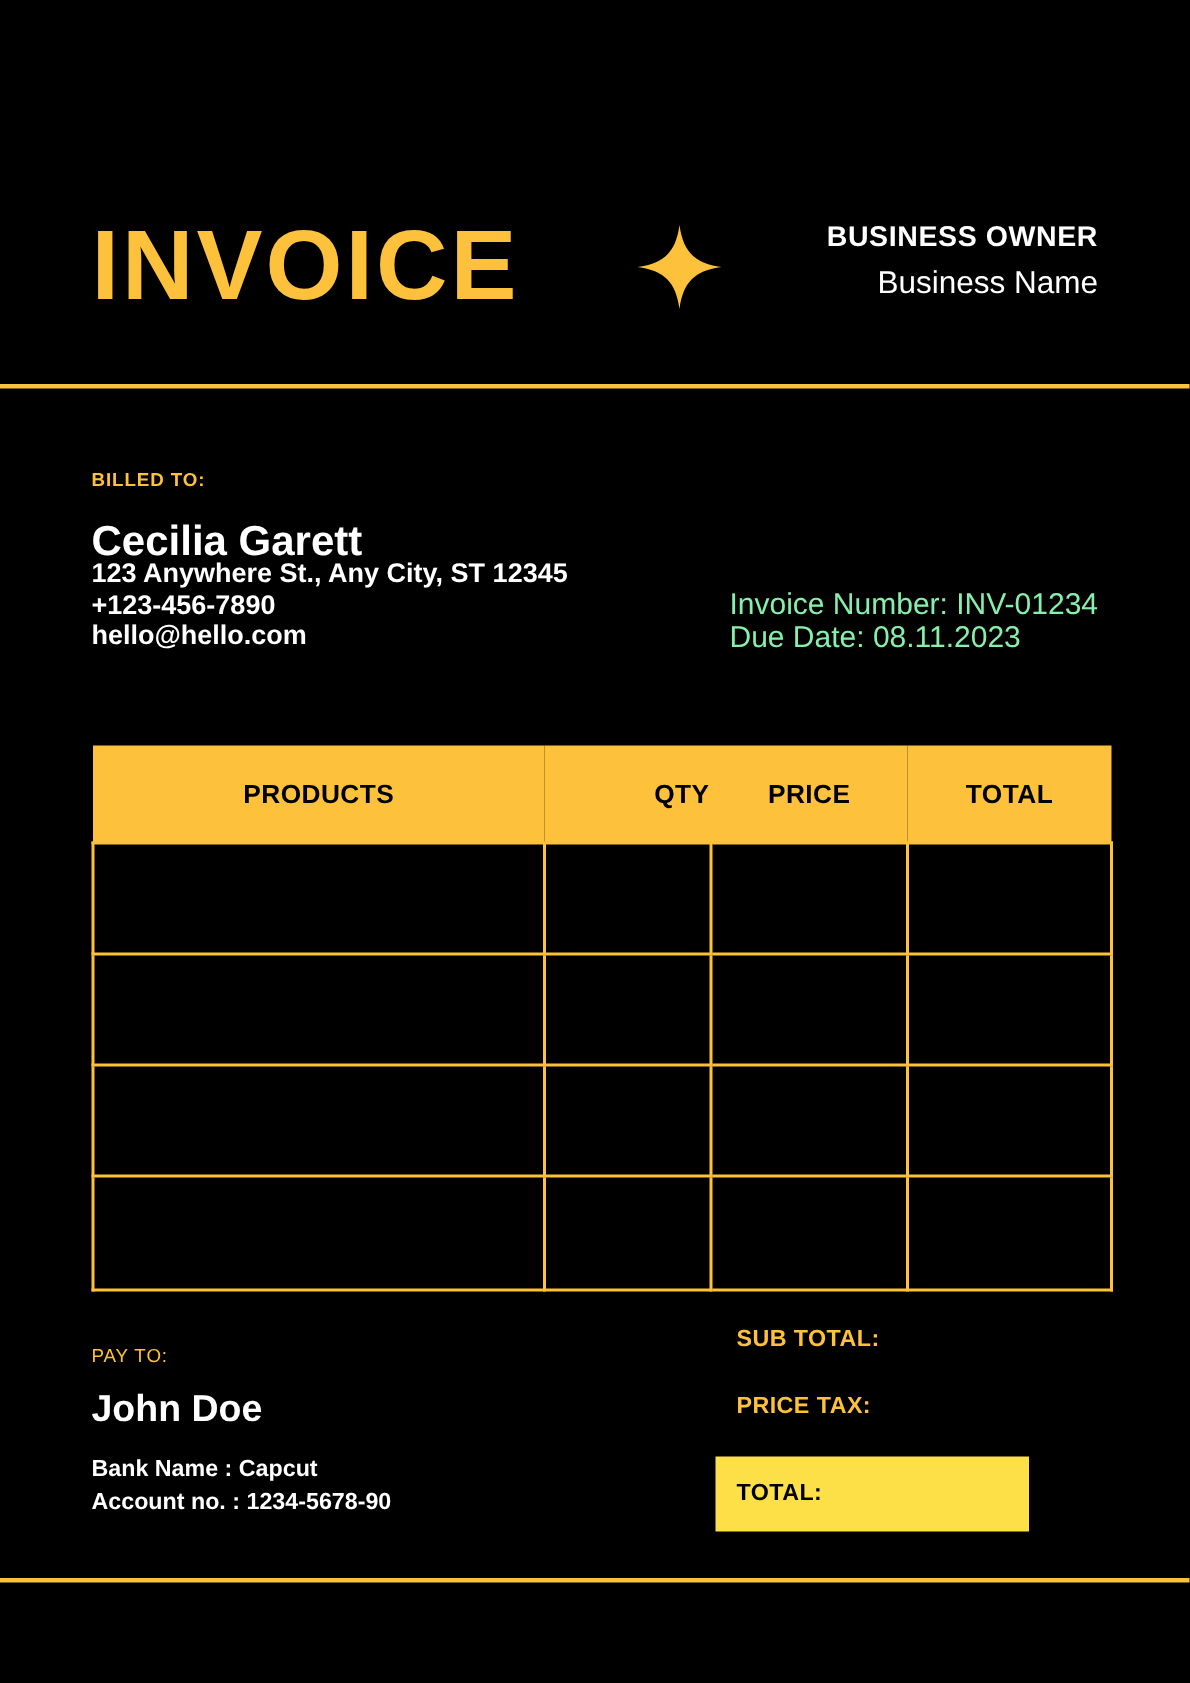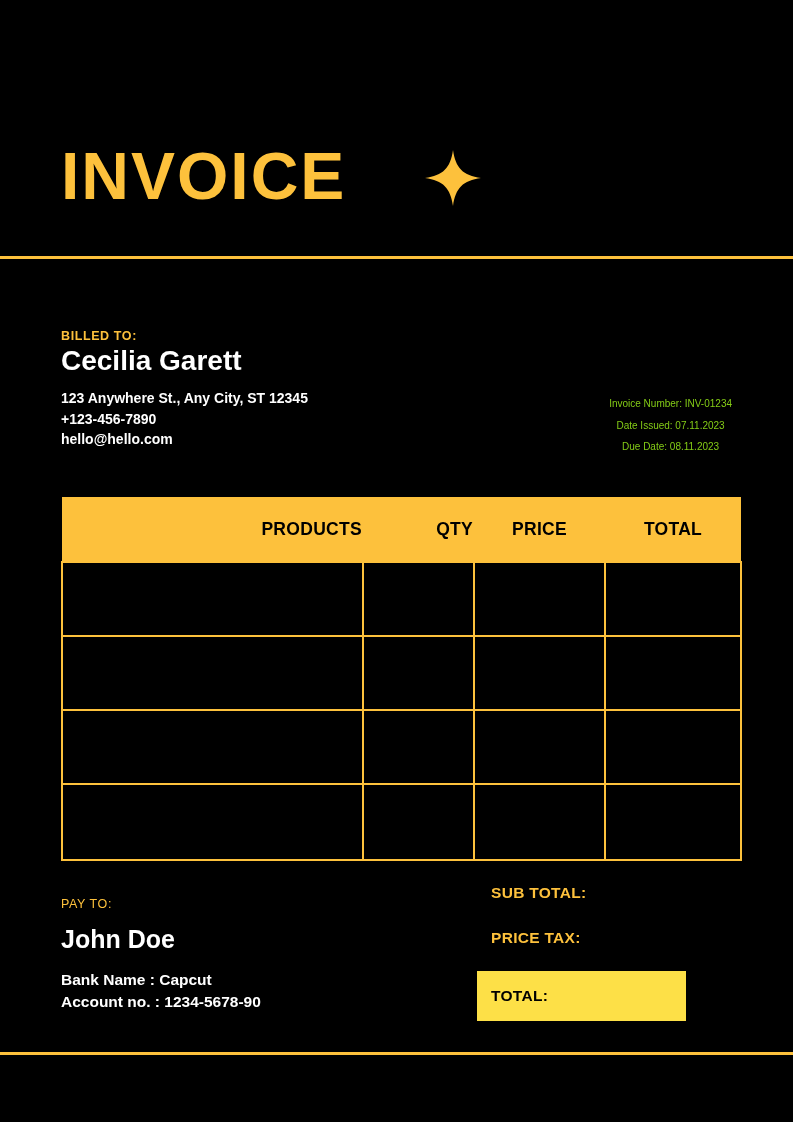--- a/index.html
+++ b/index.html
@@ -80,47 +80,46 @@
 
   
   .billed-label {
     position: absolute;
     left: 61px;
     top: 313px;
     font-size: 12.5px;
     font-weight: bold;
     letter-spacing: 0.6px;
     color: #FDC13C;
-    margin-top: 16px;
   }
   .client-name {
     position: absolute;
     left: 61px;
     top: 345px;
     font-size: 28px;
     font-weight: bold;
     color: #ffffff;
   }
   .client-lines {
     position: absolute;
     left: 61px;
-    top: 388px;
-    font-size: 14px;
+    top: 372px;
+    font-size: 18px;
     line-height: 20.5px;
     font-weight: bold;
     color: #ffffff;
   }
   .meta-lines {
     position: absolute;
     right: 61px;
     top: 393px;
-    text-align: center;
-    font-size: 10px;
+    text-align: left;
+    font-size: 20px;
     line-height: 21.5px;
-    color: #84cc16;
+    color: #86efac;
   }
 
   
   .table {
     position: absolute;
     left: 61px;
     top: 497px;
     width: 679px;
     border-collapse: collapse;
     table-layout: fixed;
@@ -128,21 +127,21 @@
   .table thead th {
     background: #FDC13C;
     color: #000000;
     font-size: 17.5px;
     font-weight: bold;
     height: 62px;
     vertical-align: middle;
     border: none;
     letter-spacing: 0.3px;
   }
-  .th-products { text-align: right; margin-top: 46px; }
+  .th-products { text-align: center; margin-top: 46px; }
   .th-qty { text-align: right; }
   .th-price { text-align: center; }
   .th-total { }
 
   .table tbody td {
     border: 2px solid #FDC13C;
     height: 70px;
     background: #000000;
   }
   .table tbody tr.tall td { height: 72px; }
@@ -233,35 +232,38 @@
 
   <div class="header">
     <div class="invoice-title">INVOICE</div>
 
     <div class="sparkle-icon">
       <svg width="56" height="56" viewBox="0 0 56 56" xmlns="http://www.w3.org/2000/svg">
         <path d="M28 0 C30.5 18 38 25.5 56 28 C38 30.5 30.5 38 28 56 C25.5 38 18 30.5 0 28 C18 25.5 25.5 18 28 0 Z" fill="#FDC13C"></path>
       </svg>
     </div>
 
+    <div class="owner-block">
+      <div class="owner-role">BUSINESS OWNER</div>
+      <div class="owner-name">Business Name</div>
+    </div>
   </div>
 
   <div class="rule-top"></div>
 
   <div class="billed-label">BILLED TO:</div>
   <div class="client-name">Cecilia Garett</div>
   <div class="client-lines">
     <div>123 Anywhere St., Any City, ST 12345</div>
     <div>+123-456-7890</div>
     <div>hello@hello.com</div>
   </div>
 
   <div class="meta-lines">
     <div>Invoice Number: INV-01234</div>
-    <div>Date Issued: 07.11.2023</div>
     <div>Due Date: 08.11.2023</div>
   </div>
 
   <table class="table">
     <colgroup>
       <col class="col-products">
       <col class="col-qty">
       <col class="col-price">
       <col class="col-total">
     </colgroup>

